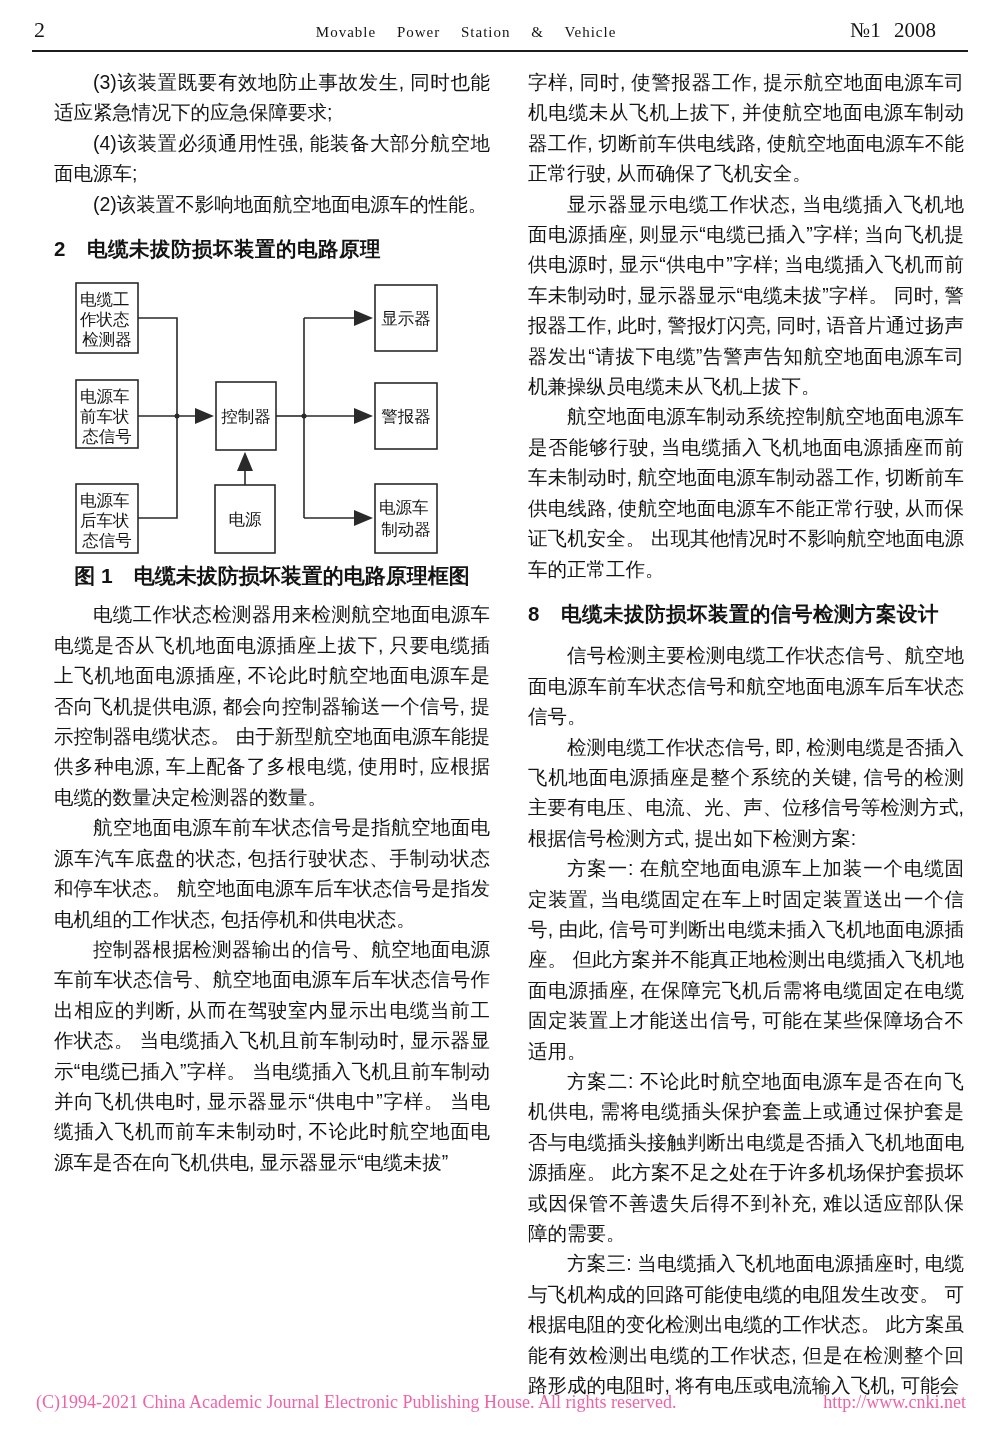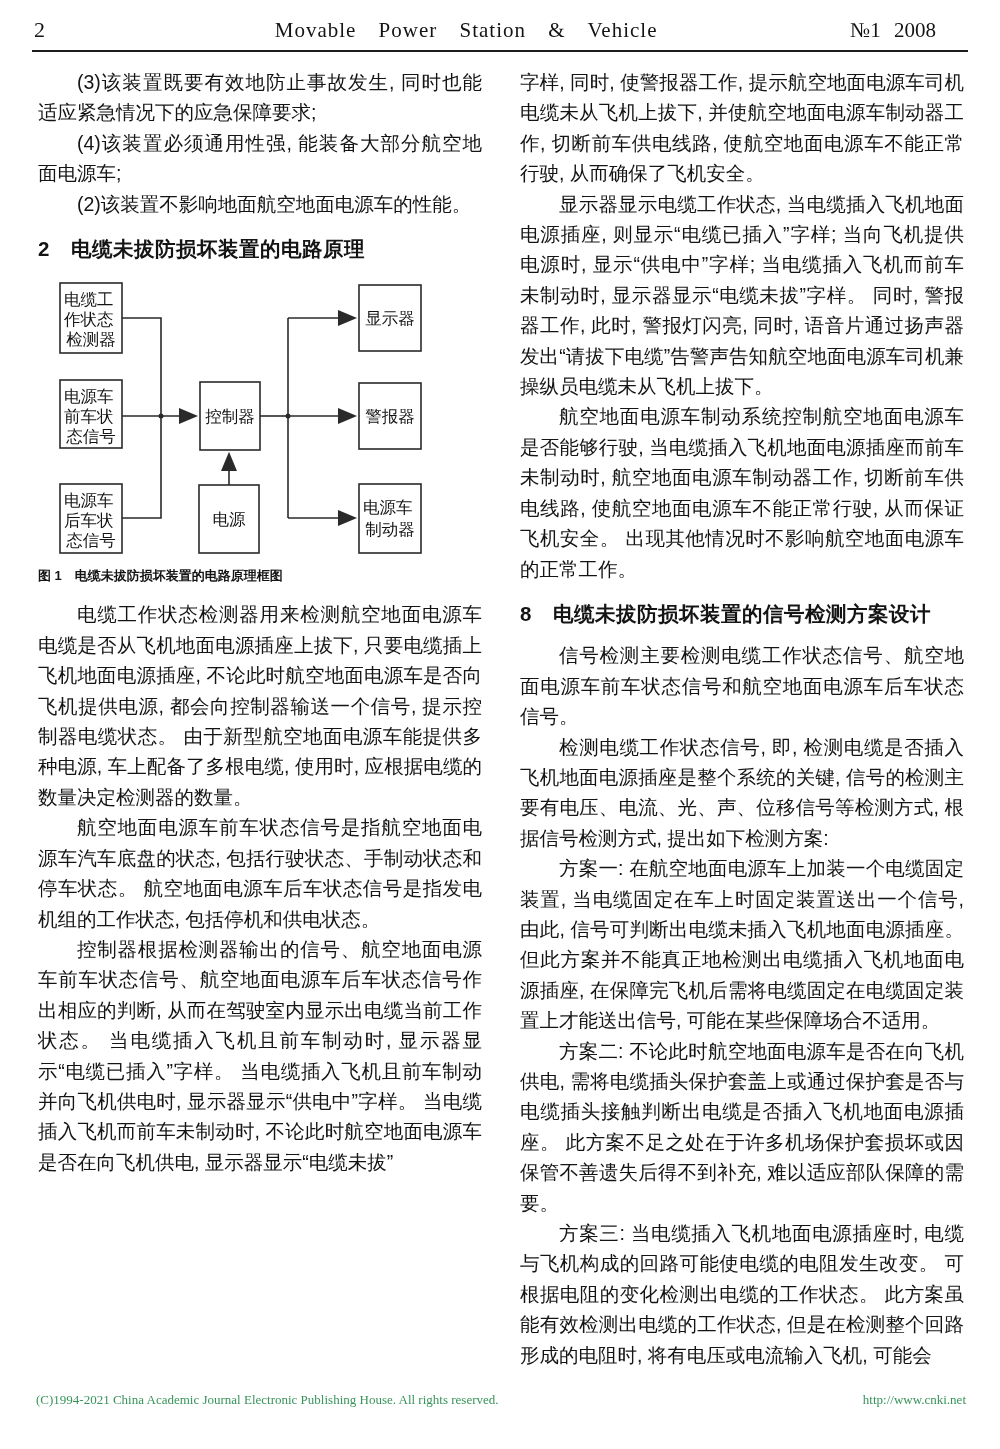--- a/index.html
+++ b/index.html
@@ -11,50 +11,50 @@
     font-family:"Liberation Sans", sans-serif;
     overflow:hidden;
   }
   
   .header {
     display:flex; align-items:baseline;
     padding:17px 64px 4px 34px;
     font-family:"Liberation Serif", serif;
   }
   .header .page-num { font-size:22px; width:48px; }
-  .header .journal-title { flex:1; text-align:center; font-size:21px; word-spacing:16px; letter-spacing:1px; }
+  .header .journal-title { flex:1; text-align:center; font-size:15px; word-spacing:16px; letter-spacing:1px; }
   .header .issue-label { font-size:21px; word-spacing:8px; }
   .rule { border-top:2px solid #1c1c1c; margin:3px 32px 0 32px; }
   
-  .columns { display:flex; gap:38px; padding:15px 36px 0 38px; }
+  .columns { display:flex; gap:38px; padding:15px 36px 0 54px; }
   .col { width:444px; font-size:19.5px; line-height:30.4px; text-align:justify; }
   .col p { margin:0; text-indent:2em; }
   .col p.no-indent { text-indent:0; }
   h2.section-heading {
     font-size:20.5px; font-weight:bold;
     margin:15px 0 11px 0; text-indent:0;
     letter-spacing:0.5px;
   }
   
   .figure { margin:8px 0 0 18px; }
   .figure svg { display:block; }
   .figcaption {
-    font-weight:bold;
-    font-size:13px; line-height:22px;
+    text-align:center; font-weight:bold;
+    font-size:21px; line-height:22px;
     margin:6px 0 12px 0; text-indent:0;
   }
   .diagram-box { fill:none; stroke:#2a2a2a; stroke-width:1.6; }
   .diagram-line { stroke:#2a2a2a; stroke-width:1.6; fill:none; }
   .diagram-label { font-size:16.5px; fill:#141414; text-anchor:middle; font-family:"Liberation Sans", sans-serif; }
   
   .footer {
     position:absolute; left:36px; right:34px; top:1392px;
     display:flex; justify-content:space-between;
     font-family:"Liberation Serif", serif;
-    font-size:13px; color:#15803d; opacity:0.85;
+    font-size:18px; color:#ec4899; opacity:0.85;
     white-space:nowrap;
   }
 </style>
 </head>
 <body>
 
 <div class="page">
 
   <div class="header">
     <span class="page-num">2</span>

